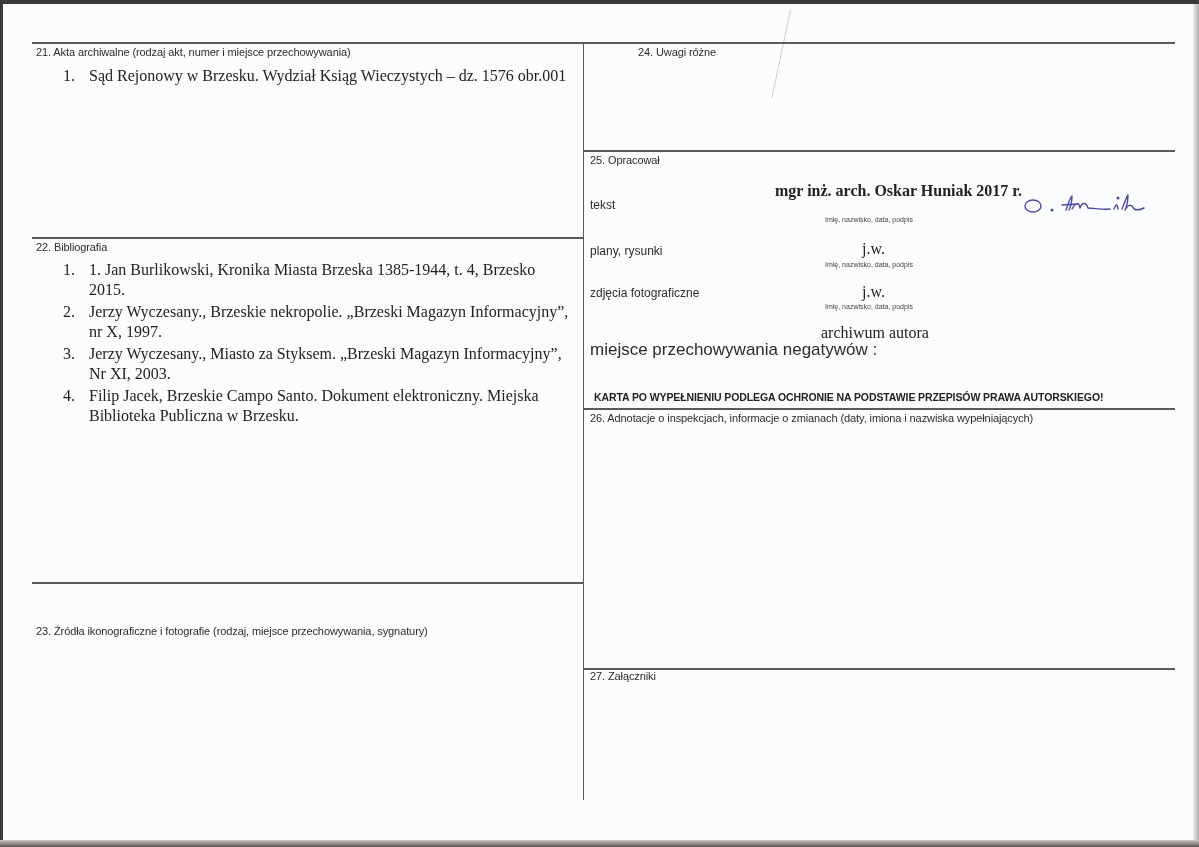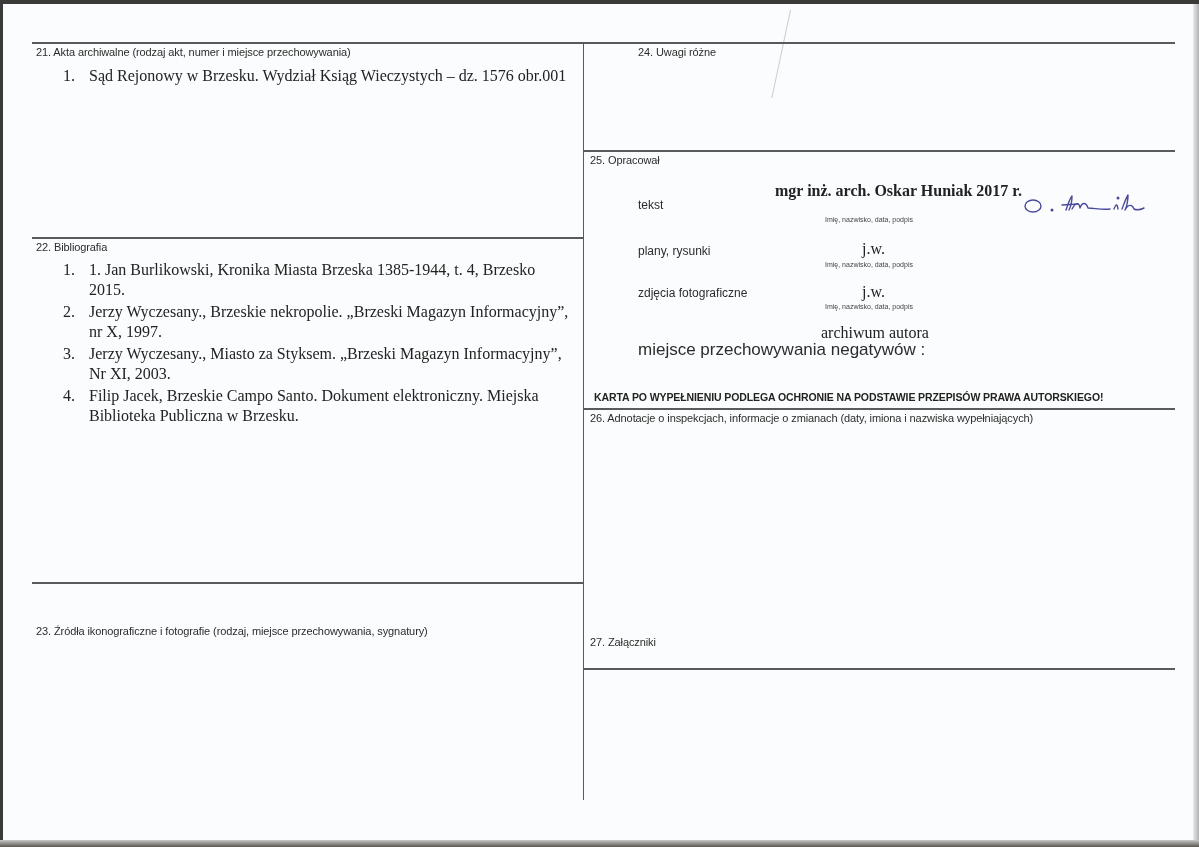--- a/index.html
+++ b/index.html
@@ -24,21 +24,21 @@
     .hline { position: absolute; height: 2px; background: #5a5a5a; }
     .vline { position: absolute; width: 1px; background: #5a5a5a; }
     .label {
       position: absolute; font-size: 11px; color: #2c2c2c; white-space: nowrap;
       letter-spacing: -0.1px;
     }
     .list { position: absolute; margin: 0; padding: 0; list-style: none; }
     .list li { position: relative; font-family: "Liberation Serif", serif; font-size: 16px; line-height: 20px; color: #222; }
     .list li .num { position: absolute; left: 0; top: 0; }
     .list li .txt { display: block; padding-left: 26px; }
-    .field-label { position: absolute; font-size: 12px; color: #2c2c2c; white-space: nowrap; margin-left: 48px; }
+    .field-label { position: absolute; font-size: 12px; color: #2c2c2c; white-space: nowrap; }
     .field-value { position: absolute; font-family: "Liberation Serif", serif; font-size: 16px; color: #222; white-space: nowrap; }
     .caption { position: absolute; font-size: 7px; color: #444; white-space: nowrap; }
     .notice { position: absolute; font-size: 10.5px; font-weight: bold; color: #222; white-space: nowrap; letter-spacing: -0.1px; }
     .artifact { position: absolute; width: 1px; background: #c9cdd2; transform-origin: top left; }
   </style>
 </head>
 <body>
 
 <div class="page"></div>
 <div class="edge-right"></div>
@@ -112,13 +112,13 @@
 <div class="field-value" style="left:862px; top:283px;">j.w.</div>
 <div class="caption" style="left:825px; top:303px;">Imię, nazwisko, data, podpis</div>
 
 <div class="field-label" style="left:590px; top:340px; font-size:17px;">miejsce przechowywania negatywów :</div>
 <div class="field-value" style="left:821px; top:324px;">archiwum autora</div>
 
 <div class="notice" style="left:594px; top:391px;">KARTA PO WYPEŁNIENIU PODLEGA OCHRONIE NA PODSTAWIE PRZEPISÓW PRAWA AUTORSKIEGO!</div>
 
 <div class="label" style="left:590px; top:412px;text-align:center;">26. Adnotacje o inspekcjach, informacje o zmianach (daty, imiona i nazwiska wypełniających)</div>
 
-<div class="label" style="left:590px; top:636px;">27. Załączniki</div>
+<div class="label" style="left:590px; top:670px;">27. Załączniki</div>
 
 </body></html>

